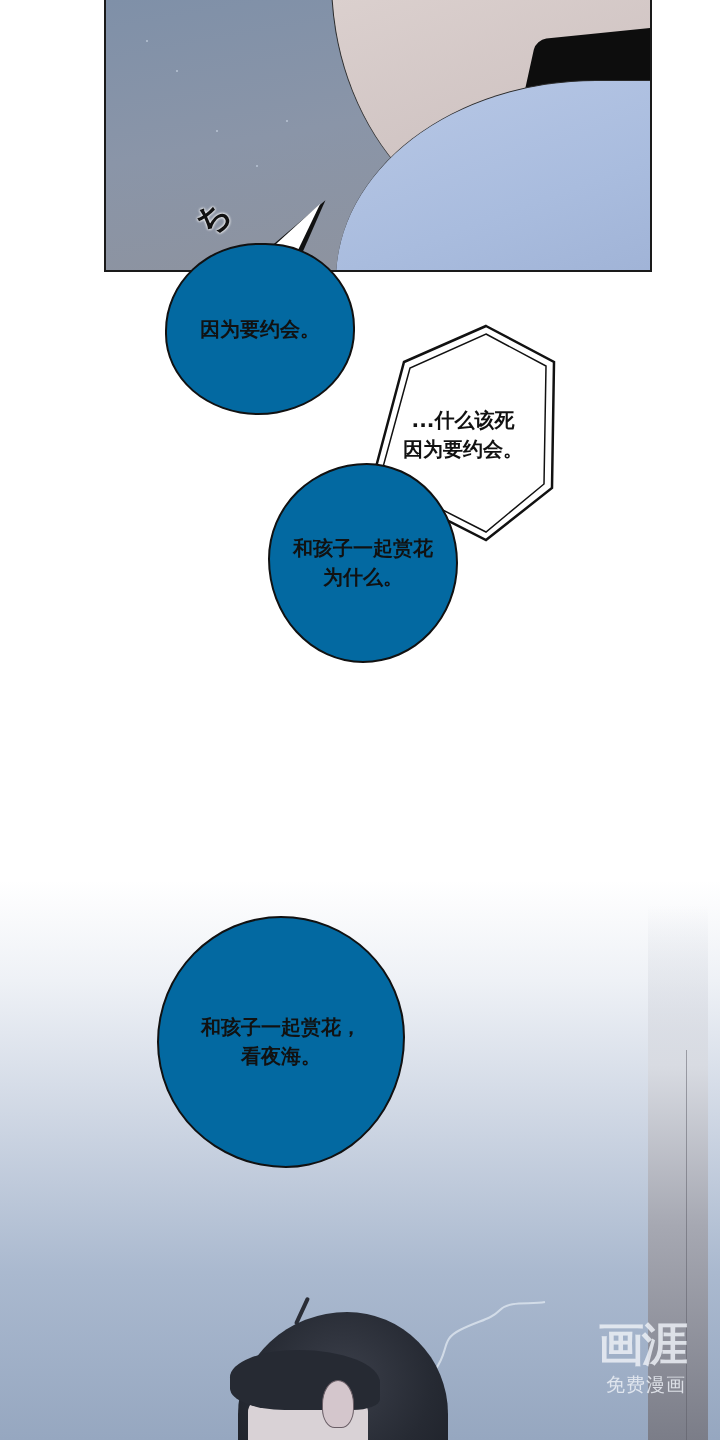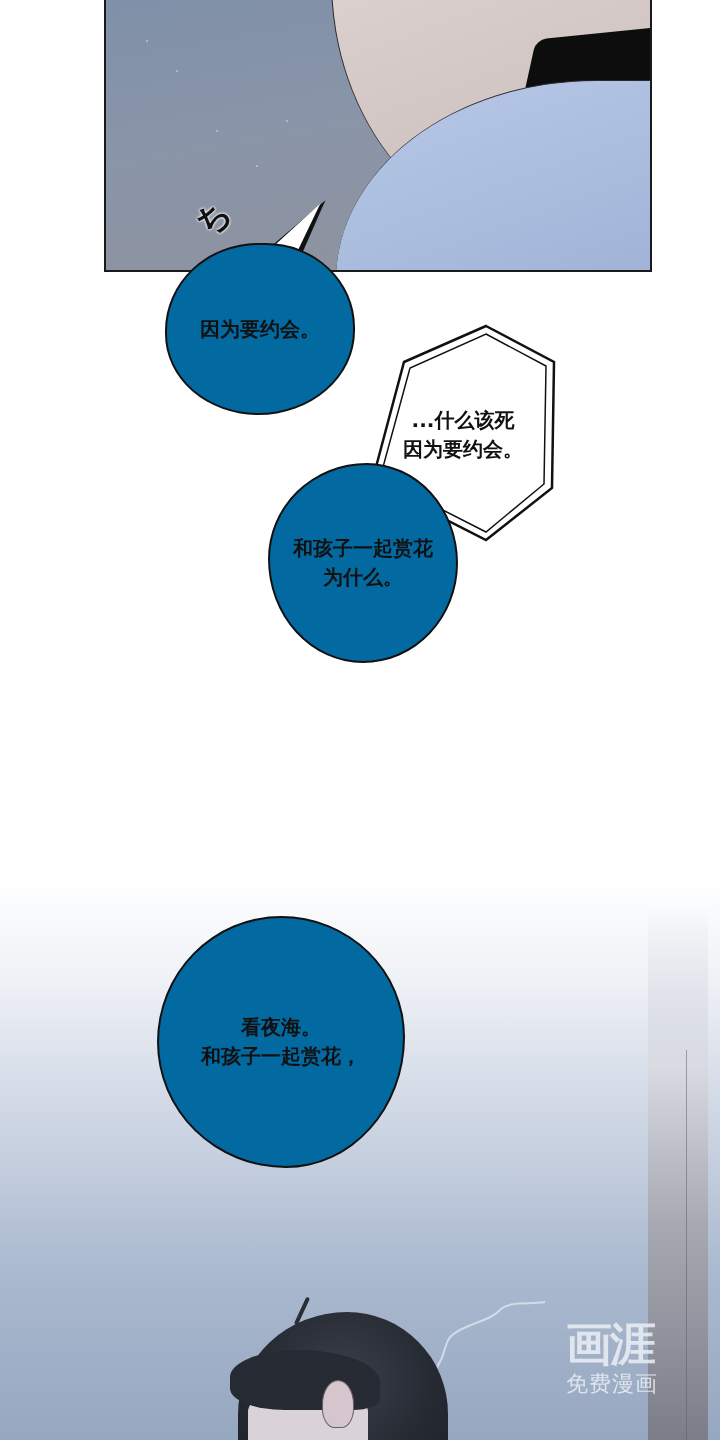--- a/index.html
+++ b/index.html
@@ -93,24 +93,24 @@
       background: #d4c6cc; border-radius: 50% 50% 40% 40%; border: 1px solid #6a5e66;
     }
     .fringe {
       position: absolute; left: 230px; top: 1350px; width: 150px; height: 60px;
       background: #262a33; border-radius: 50% 60% 20% 40%;
     }
     .smoke { position:absolute; left: 430px; top: 1300px; width: 120px; height: 80px; }
     
     .watermark {
       position: absolute; left: 566px; top: 1318px; width: 120px; height: 100px;
-      text-align: left; color: rgba(235,238,244,.85);
+      text-align: right; color: rgba(235,238,244,.85);
     }
     .wm-logo { font-size: 46px; font-weight: bold; letter-spacing: -2px; line-height: 52px; }
-    .wm-sub { font-size: 22px; line-height: 28px; letter-spacing: 1px; }
+    .wm-sub { font-size: 19px; line-height: 28px; letter-spacing: 1px; }
   </style>
 </head>
 <body>
 
 <div class="panel-top">
   <span class="sky-speck" style="left:40px;top:40px"></span>
   <span class="sky-speck" style="left:70px;top:70px"></span>
   <span class="sky-speck" style="left:110px;top:130px"></span>
   <span class="sky-speck" style="left:150px;top:165px"></span>
   <span class="sky-speck" style="left:180px;top:120px"></span>
@@ -150,22 +150,22 @@
 <div class="scene-bottom"></div>
 <div class="pillar"></div>
 <div class="pillar-line"></div>
 
 <svg class="smoke" viewBox="0 0 120 80">
   <path d="M5 70 C 20 50, 10 40, 30 30 S 60 20, 70 10 S 100 5, 115 2" fill="none" stroke="rgba(230,236,244,.7)" stroke-width="2"></path>
 </svg>
 
 <div class="bubble b4">
   <div>
+    <div>和孩子一起赏花，</div>
     <div>看夜海。</div>
-    <div>和孩子一起赏花，</div>
   </div>
 </div>
 
 <div class="hair"></div>
 <div class="hair-strand"></div>
 <div class="face"></div>
 <div class="fringe"></div>
 <div class="ear"></div>
 
 <div class="watermark">

